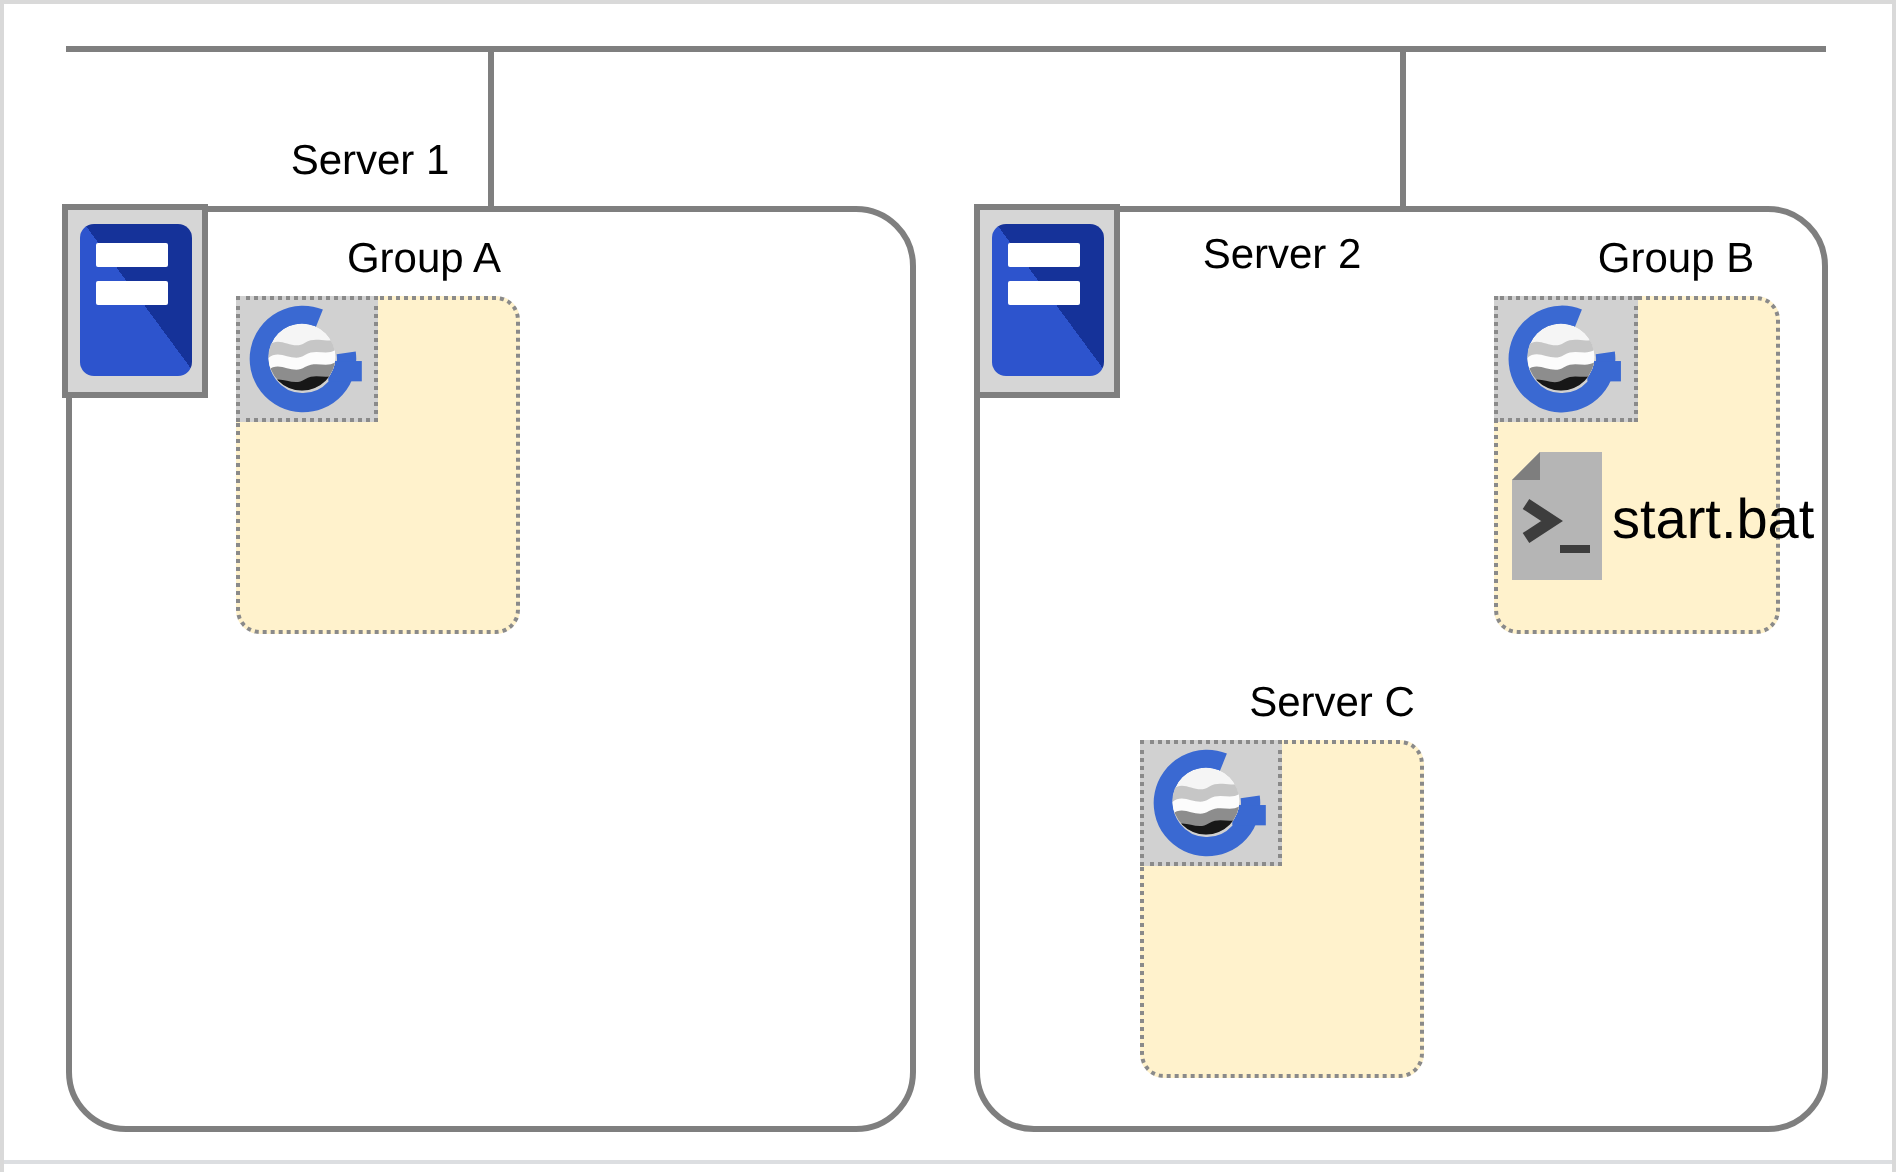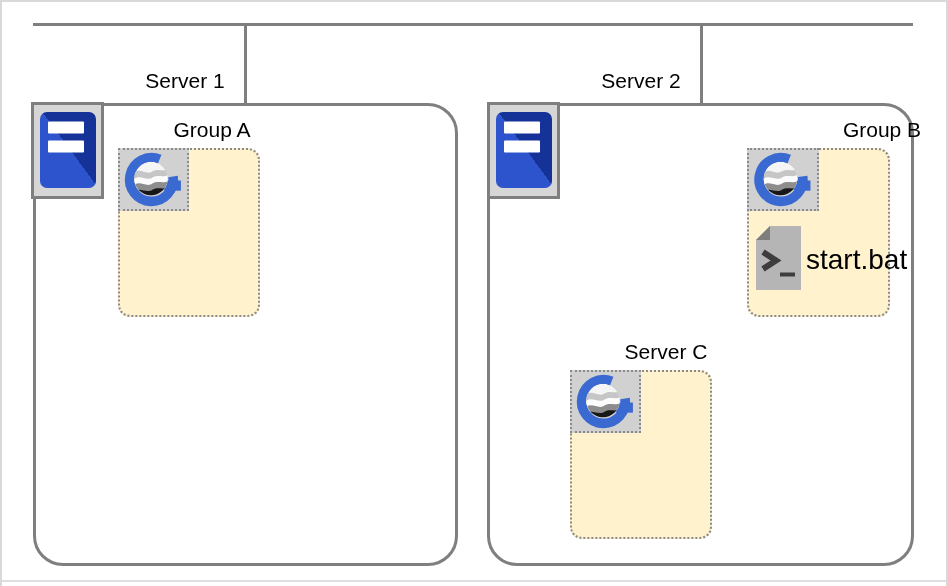--- a/index.html
+++ b/index.html
@@ -88,42 +88,42 @@
   </defs>
 </svg>
 
 <div class="stage">
 
   <div class="net-line"></div>
   <div class="net-drop drop-1"></div>
   <div class="net-drop drop-2"></div>
 
   <div class="diagram-label server-label" style="left:185px;">Server 1</div>
-  <div class="diagram-label server-label" style="left:641px;">Server 2</div>
+  <div class="diagram-label server-label" style="left:641px;margin-top:47px;">Server 2</div>
 
   <div class="server-box s1"></div>
   <div class="server-box s2"></div>
 
   <svg class="icon-svg" style="left:31px;top:102px;width:73px;height:97px;">
       <use href="#serverSym"></use>
     </svg>
   <svg class="icon-svg" style="left:487px;top:102px;width:73px;height:97px;">
       <use href="#serverSym"></use>
     </svg>
 
   <div class="group-box" style="left:118px;top:148px;"></div>
   <div class="diagram-label" style="left:212px;top:118px;">Group A</div>
   <div class="node-icon" style="left:118px;top:148px;">
     <svg viewBox="0 0 66 58">
         <use href="#geodeSym"></use>
       </svg>
   </div>
 
   <div class="group-box" style="left:747px;top:148px;width:143px;"></div>
-  <div class="diagram-label" style="left:838px;top:118px;margin-left:44px;">Group B</div>
+  <div class="diagram-label" style="left:838px;top:118px;">Group B</div>
   <div class="node-icon" style="left:747px;top:148px;width:72px;">
     <svg viewBox="0 0 66 58">
         <use href="#geodeSym"></use>
       </svg>
   </div>
   <svg class="icon-svg" style="left:755px;top:225px;width:47px;height:66px;">
       <use href="#scriptSym"></use>
     </svg>
   <div class="file-label">start.bat</div>
 

